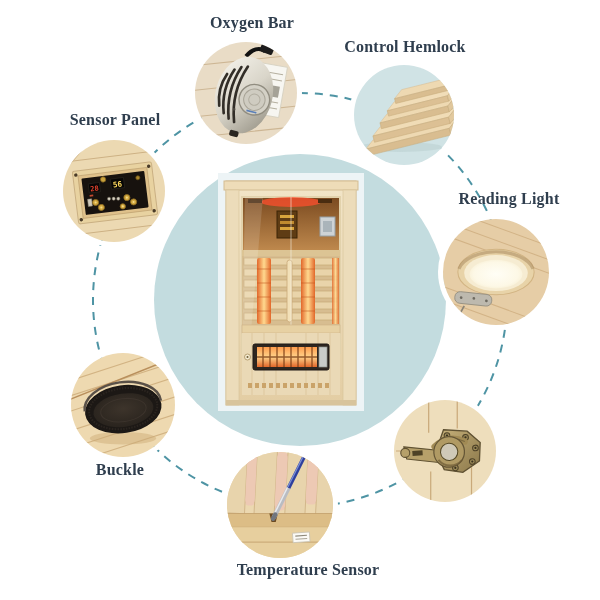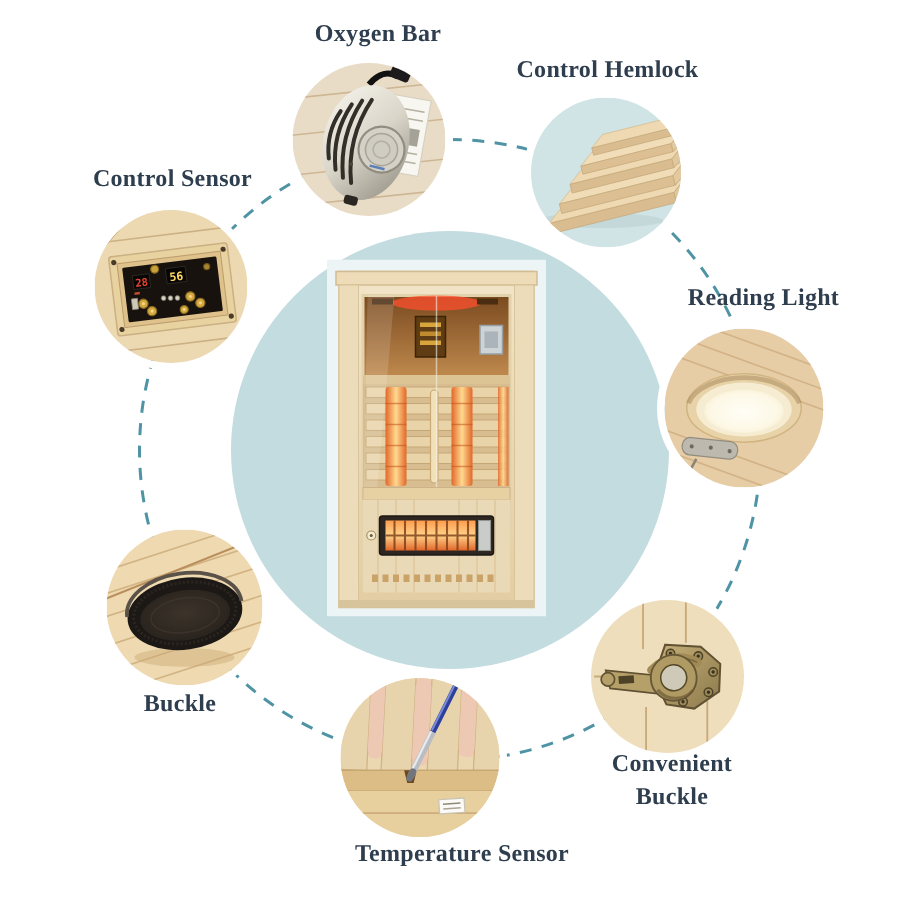--- a/index.html
+++ b/index.html
@@ -427,19 +427,18 @@
         <path d="M13 51 A 37 23 0 0 1 87 51" stroke="#5a5148" stroke-width="2.4" fill="none"></path>
         <ellipse cx="50" cy="53.5" rx="33" ry="19.5" fill="none" stroke="#2a241f" stroke-width="2" stroke-dasharray="1.5 1.2"></ellipse>
         <ellipse cx="50" cy="55" rx="29" ry="16" fill="url(#spkFace)"></ellipse>
         <ellipse cx="50" cy="55" rx="22" ry="11" fill="none" stroke="#3e362e" stroke-width="1" opacity=".8"></ellipse>
       </g>
     </svg>
   </div>
 
   <div id="l-oxygen" class="label">Oxygen Bar</div>
   <div id="l-hemlock" class="label">Control Hemlock</div>
-  <div id="l-control" class="label">Control Sensor</div>
+  <div id="l-control" class="label">Sensor Panel</div>
   <div id="l-reading" class="label">Reading Light</div>
   <div id="l-speaker" class="label">Buckle</div>
   <div id="l-temp" class="label">Temperature Sensor</div>
-  <div id="l-buckle" class="label">Convenient Buckle</div>
 
 </div>
 
 </body></html>

